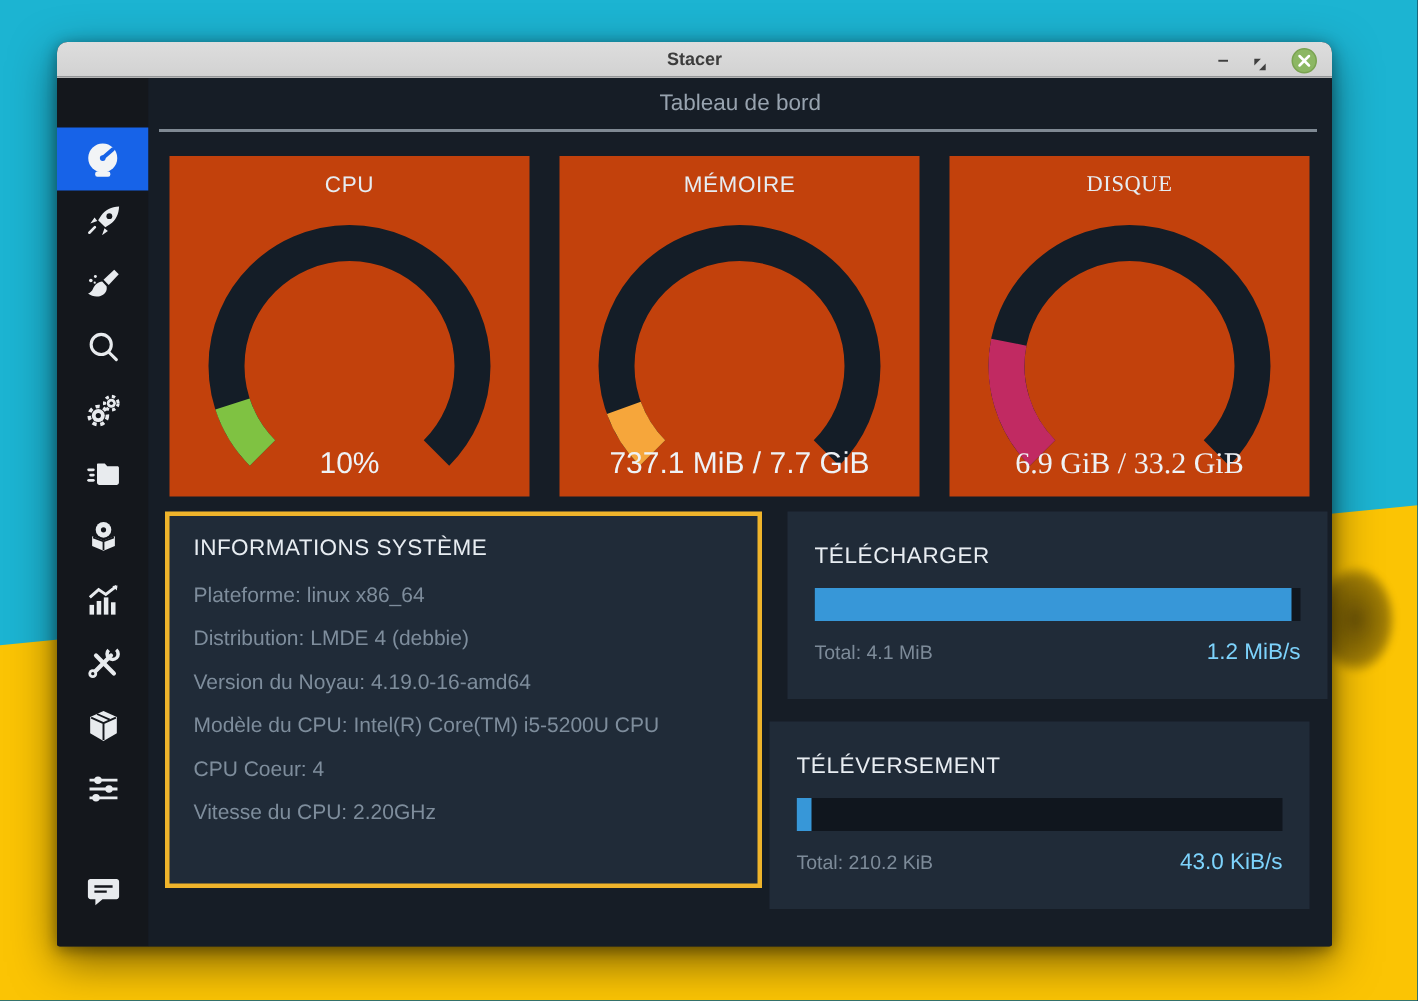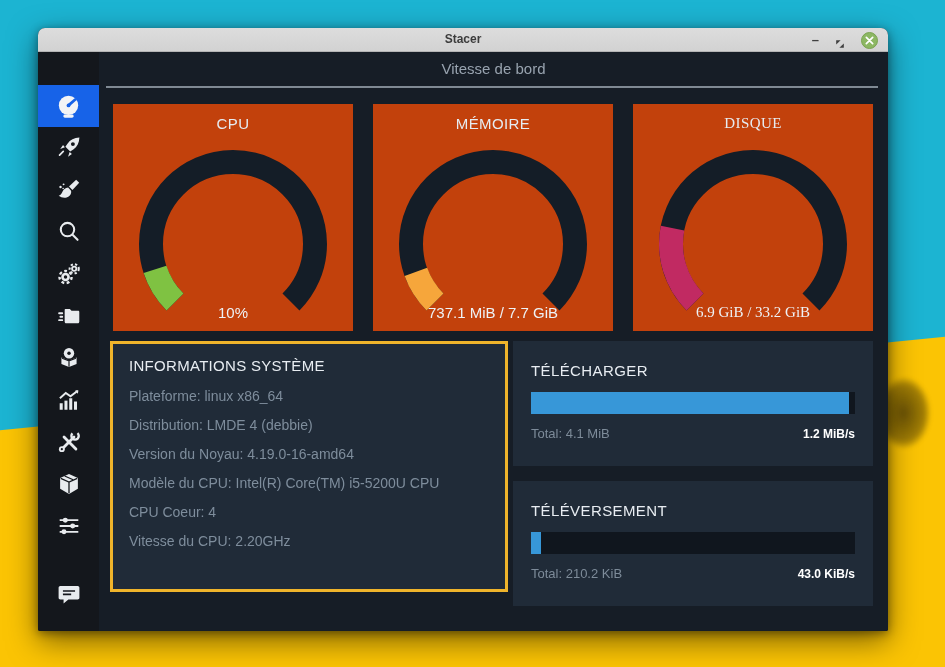--- a/index.html
+++ b/index.html
@@ -57,41 +57,41 @@
   .page-header{position:relative;height:36px;}
   .page-title{line-height:34px;text-align:center;font-size:15px;color:#98a3af;}
   .header-line{position:absolute;left:7px;right:10px;bottom:0;height:2px;background:#929ca7;opacity:.85;}
   
   .card{position:absolute;background:#c2410c;}
   .gauge-card{width:240px;height:227px;top:52px;}
   .gauge-card .g-title{position:absolute;top:11px;left:0;right:0;text-align:center;
     font-size:15px;font-weight:500;color:#e6ecf2;letter-spacing:.4px;}
   .gauge-card svg{position:absolute;inset:0;}
   .gauge-card .g-value{position:absolute;bottom:10px;left:0;right:0;text-align:center;
-    font-size:15px;color:#eef2f6;}
+    font-size:20px;color:#eef2f6;}
   .g-track{stroke:#141d27;fill:none;}
   .g-val{fill:none;}
   
   .info-panel{
     position:absolute;left:11px;top:289px;width:398px;height:251px;box-sizing:border-box;
     background:#202b38;border:3px solid #efb42b;padding:12px 16px 0 16px;
   }
   .info-title{font-size:15px;color:#e8edf2;line-height:20px;margin-bottom:6px;letter-spacing:.3px;}
   .info-row{font-size:14px;color:#7e8d9c;line-height:29px;white-space:nowrap;}
   
   .net-card{position:absolute;left:414px;width:360px;height:125px;box-sizing:border-box;
     background:#202b38;padding:0 18px;}
-  .net-card.download{top:289px;}
+  .net-card.download{top:289px;margin-left:12px;}
   .net-card.upload{top:429px;}
   .net-title{margin-top:21px;font-size:15px;color:#e8edf2;letter-spacing:.4px;}
   .bar{margin-top:13px;height:22px;background:#10161e;position:relative;overflow:hidden;}
   .bar-fill{height:100%;background:#3797d8;width:0;}
   .net-foot{margin-top:12px;display:flex;justify-content:space-between;align-items:center;}
   .net-total{color:#7d8b99;font-size:13px;}
-  .net-speed{color:#ffffff;font-size:12px;font-weight:700;}
+  .net-speed{color:#7dd3fc;font-size:15px;font-weight:400;}
 </style>
 </head>
 <body>
 
 <div class="wall-yellow"></div>
 <div class="wall-knob"></div>
 
 <div class="window">
 
   <div class="titlebar">
@@ -207,21 +207,21 @@
     <div class="nav-item push">
       <svg width="26" height="26" viewBox="0 0 24 24">
         <path fill="#e8ebee" d="M4 4.6h16c.9 0 1.6.7 1.6 1.6v9.2c0 .9-.7 1.6-1.6 1.6h-8.6L7 20.8V17H4c-.9 0-1.6-.7-1.6-1.6V6.2c0-.9.7-1.6 1.6-1.6z"></path>
         <path d="M6.4 9.2h11.2M6.4 12.4h7.6" stroke="#14171c" stroke-width="1.5"></path>
       </svg>
     </div>
   </div>
 
   <div class="main">
     <div class="page-header">
-      <div class="page-title">Vitesse de bord</div>
+      <div class="page-title">Tableau de bord</div>
       <div class="header-line"></div>
     </div>
 
     <div class="card gauge-card" style="left:14px;">
       <div class="g-title">CPU</div>
       <svg viewBox="0 0 240 227">
         <path class="g-track" stroke-width="24" d="M 62.02 197.98 A 82 82 0 1 1 177.98 197.98"></path>
         <path class="g-val" stroke-width="24" d="M 62.02 197.98 A 82 82 0 0 1 42.01 165.34" stroke="#7fc242"></path>
       </svg>
       <div class="g-value">10%</div>

